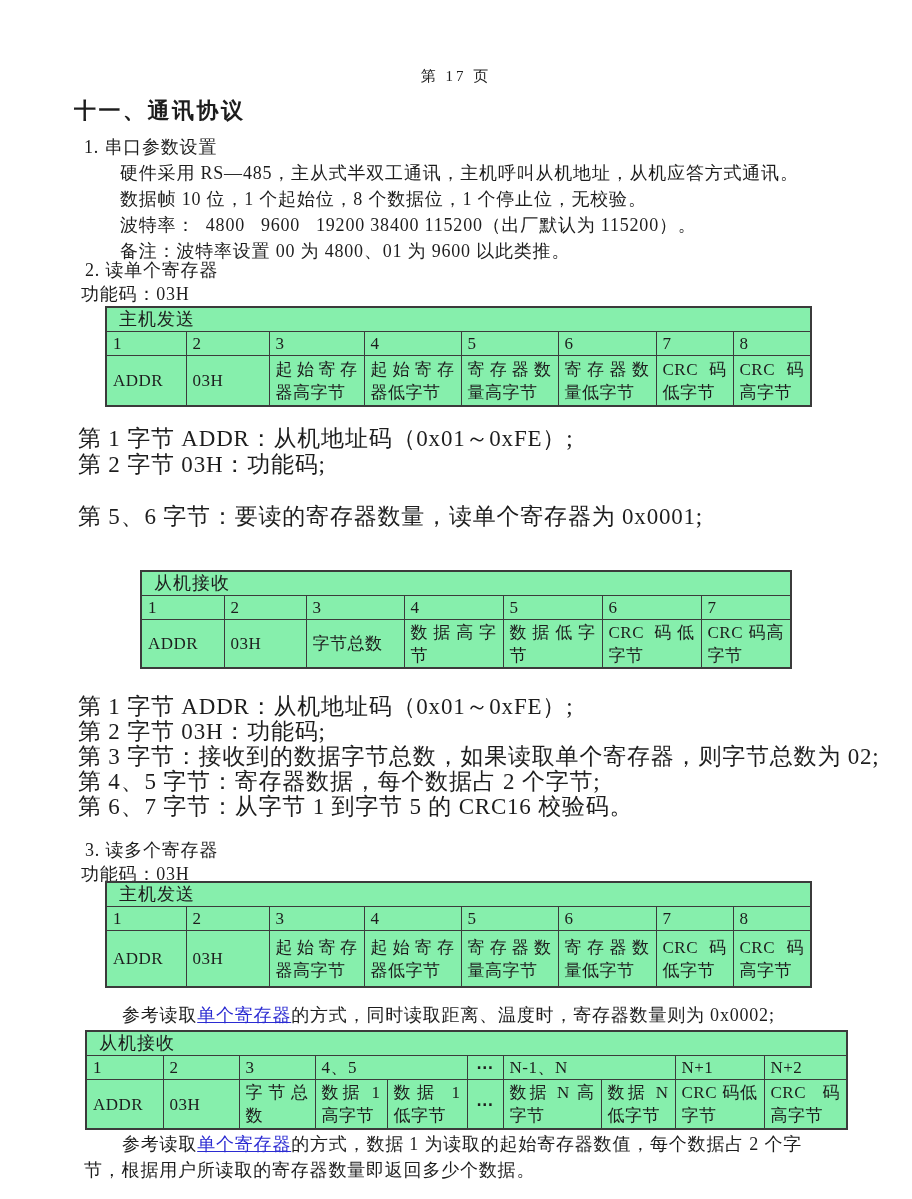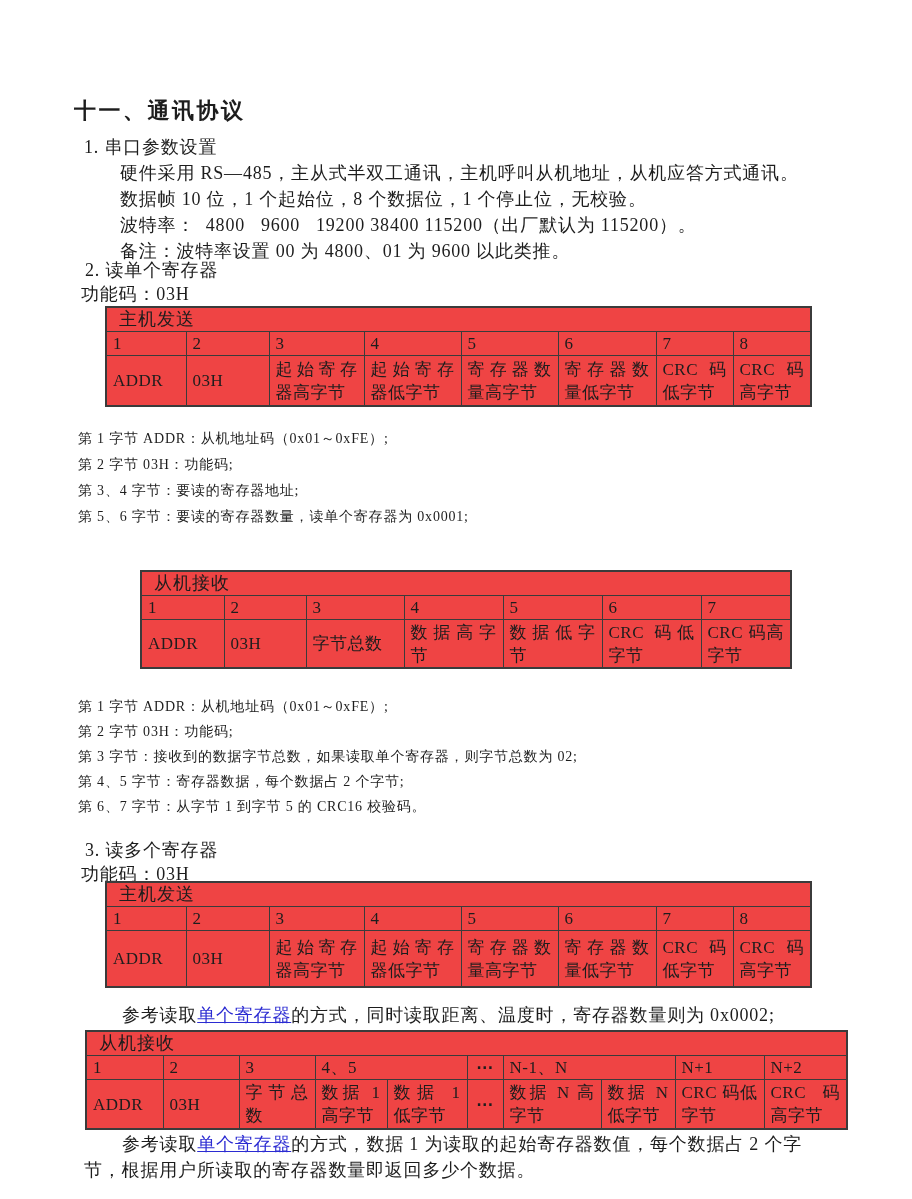--- a/index.html
+++ b/index.html
@@ -5,42 +5,43 @@
   html,body { margin:0; padding:0; background:#ffffff; }
   .page {
     position:relative; width:912px; height:1199px; background:#ffffff;
     font-family:"Liberation Serif","DejaVu Serif",serif;
     color:#1d1d1d; overflow:hidden;
   }
   .abs { position:absolute; }
   .txt { font-size:18px; letter-spacing:0.8px; line-height:26px; white-space:pre-wrap; }
   .pagenum { left:0; width:912px; text-align:center; font-size:15px; letter-spacing:3px; }
   .doc-title { font-size:22px; font-weight:bold; letter-spacing:2.5px; }
-  .note-line { font-size:14px; letter-spacing:0.8px; line-height:26px; white-space:pre-wrap; }
-
-  table.proto { border-collapse:collapse; table-layout:fixed; border:2px solid #3b3b3b; background:#ef4444; }
+  .note-line { font-size:23px; letter-spacing:0.8px; line-height:26px; white-space:pre-wrap; }
+
+  table.proto { border-collapse:collapse; table-layout:fixed; border:2px solid #3b3b3b; background:#86efac; }
   table.proto td {
     border:1px solid #3b3b3b; font-size:17px; letter-spacing:0.5px;
     padding:0 6px; vertical-align:middle; line-height:23px; overflow:hidden;
   }
   table.proto .title-row td { height:23px; padding-left:12px; font-size:18px; letter-spacing:1px; }
   table.proto .num-row td { height:21px; font-size:17px; }
   table.proto .val-row td { text-align:justify; }
   .t1 .val-row td { height:49px; }
   .t2 .val-row td { height:47px; }
   .t3 .val-row td { height:55px; }
   .t4 .val-row td { height:48px; }
   td.dots { text-align:center !important; font-weight:bold; padding:0 2px; }
   a.reflink { color:#2b2bd2; text-decoration:underline; cursor:pointer;text-align:right; }
 </style>
 </head>
 <body>
 
 <div class="page">
 
+  <div class="abs pagenum" style="top:67px;">第 17 页</div>
 
   <div class="abs doc-title" style="left:74px; top:96px;">十一、通讯协议</div>
 
   <div class="abs txt" style="left:84px; top:134px;">1. 串口参数设置</div>
   <div class="abs txt" style="left:120px; top:160px; width:700px;">硬件采用 RS—485，主从式半双工通讯，主机呼叫从机地址，从机应答方式通讯。</div>
   <div class="abs txt" style="left:120px; top:186px; width:700px;">数据帧 10 位，1 个起始位，8 个数据位，1 个停止位，无校验。</div>
   <div class="abs txt" style="left:120px; top:212px; width:700px;">波特率：  4800   9600   19200 38400 115200（出厂默认为 115200）。</div>
   <div class="abs txt" style="left:120px; top:238px; width:700px;">备注：波特率设置 00 为 4800、01 为 9600 以此类推。</div>
 
   <div class="abs txt" style="left:85px; top:257px;">2. 读单个寄存器</div>
@@ -79,21 +80,20 @@
       <td>寄存器数量高字节</td>
       <td>寄存器数量低字节</td>
       <td>CRC 码低字节</td>
       <td>CRC 码高字节</td>
     </tr>
   </tbody>
     </table>
 
   <div class="abs note-line" style="left:78px; top:426px;">第 1 字节 ADDR：从机地址码（0x01～0xFE）;</div>
   <div class="abs note-line" style="left:78px; top:452px;">第 2 字节 03H：功能码;</div>
-  <div class="abs note-line" style="left:78px; top:478px;">第 3、4 字节：要读的寄存器地址;</div>
   <div class="abs note-line" style="left:78px; top:504px;">第 5、6 字节：要读的寄存器数量，读单个寄存器为 0x0001;</div>
 
   <table class="proto t2 abs" style="left:140px; top:570px; width:650px;">
     <colgroup>
       <col style="width:83px">
         <col style="width:82px">
         <col style="width:98px">
         <col style="width:99px">
       <col style="width:99px">
         <col style="width:99px">

